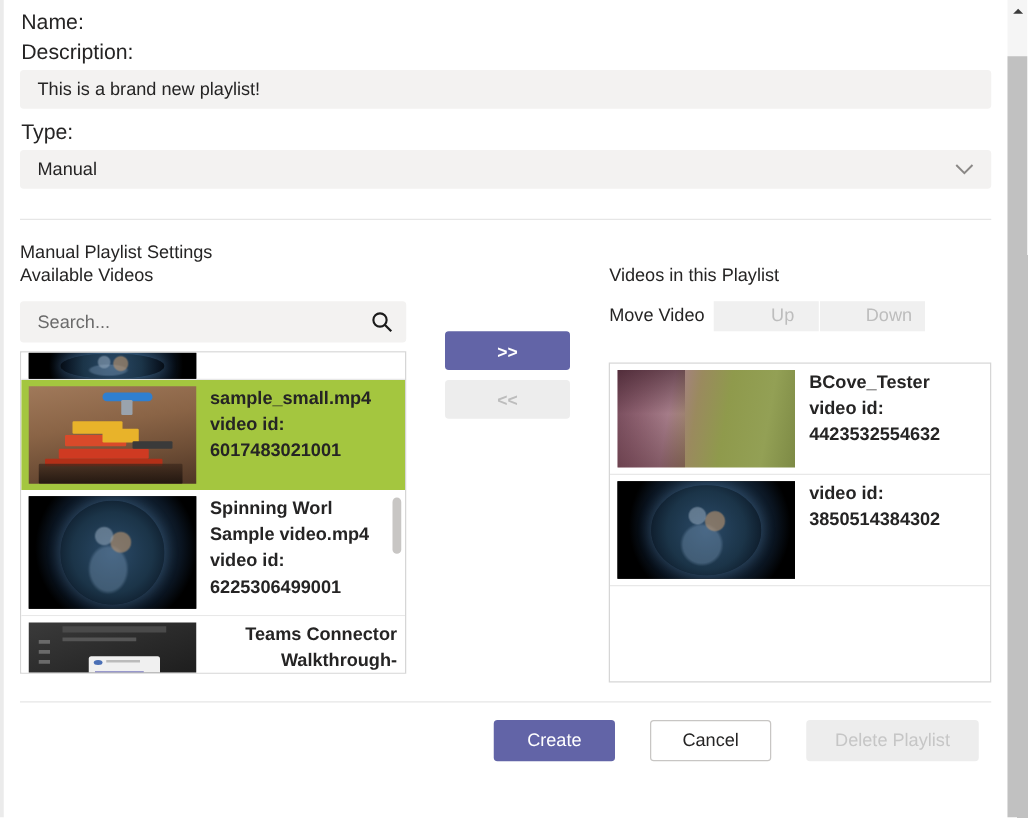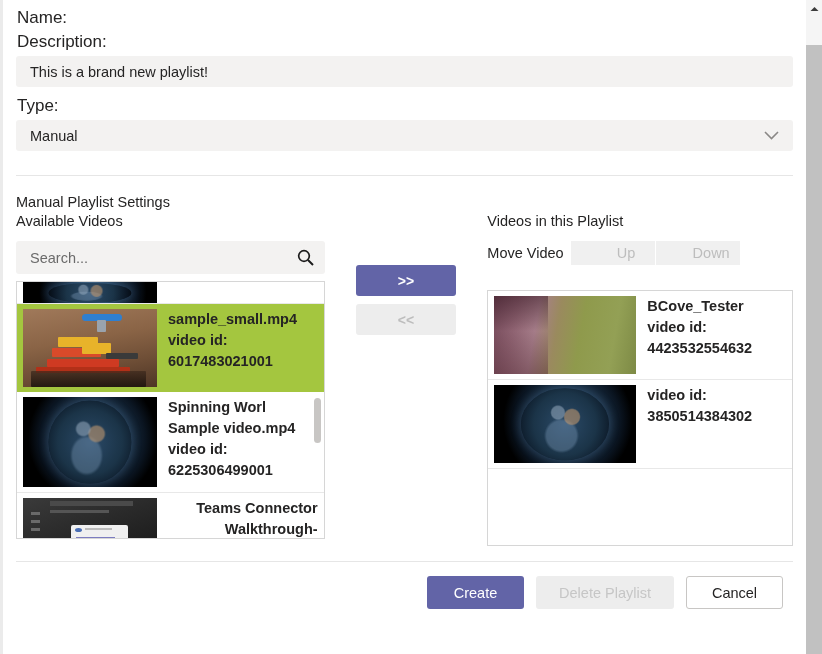--- a/index.html
+++ b/index.html
@@ -219,21 +219,21 @@
 
   
   .foot-divider {
     height: 1px; background: #e6e6e6;
     margin: 15px 0 0 0;
   }
   .footer {
     display: flex;
     justify-content: flex-end;
     align-items: flex-end;
-    gap: 12px;
+    gap: 28px;
     padding: 14px 10px 0 0;
   }
   .btn {
     height: 33px;
     min-width: 97px;
     border-radius: 3px;
     font-size: 14.5px;
     font-family: "Liberation Sans", sans-serif;
     display:flex; align-items:center; justify-content:center;
     padding: 0 16px;
@@ -398,22 +398,22 @@
             </div>
           </div>
         </div>
 
       </div>
 
       <div class="foot-divider"></div>
 
       <div class="footer">
         <button class="btn primary">Create</button>
+        <button class="btn ghost">Cancel</button>
         <button class="btn disabled">Delete Playlist</button>
-        <button class="btn ghost">Cancel</button>
       </div>
 
     </div>
   </div>
 
   <div class="outer-scroll">
     <div class="os-arrow up">
       <svg width="9" height="6" viewBox="0 0 9 6" aria-hidden="true">
         <path d="M0.5 5 L4.5 1 L8.5 5 Z" fill="#3c3c3c"></path>
       </svg>

